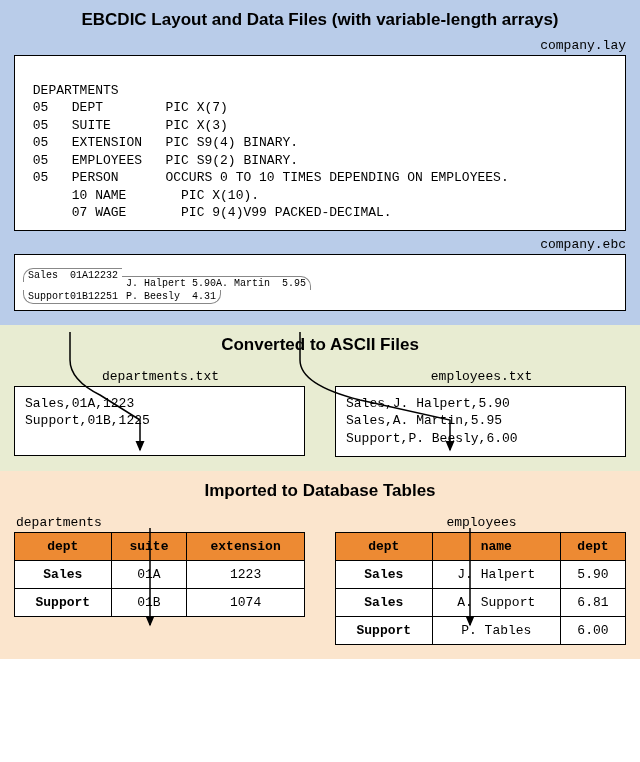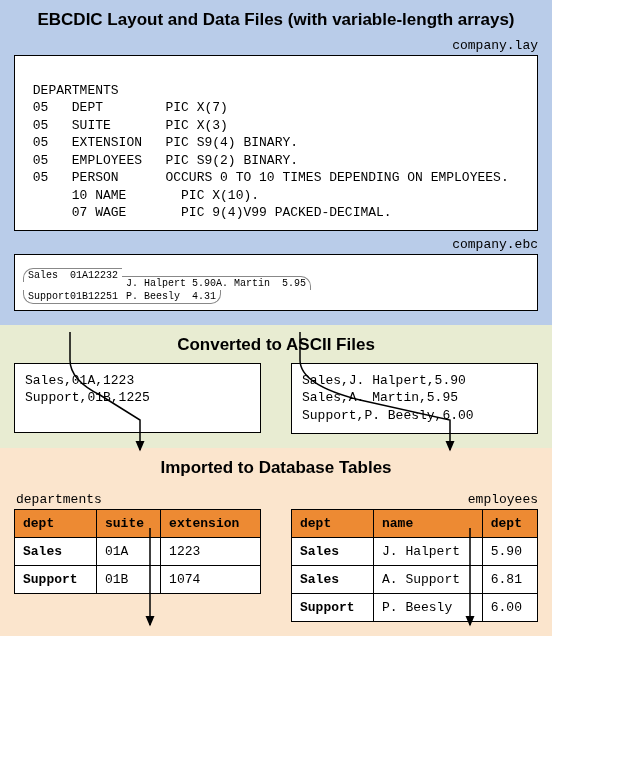--- a/index.html
+++ b/index.html
@@ -73,39 +73,39 @@
   table.db {
     border-collapse: collapse;
     width: 100%;
     font-family: "Courier New", monospace;
     font-size: 13px;
     background:#fff;
   }
   table.db th, table.db td {
     border: 1.5px solid #000;
     padding: 6px 8px;
-    text-align: left;
+    text-align: center;
   }
   table.db th {
     background: #ed8a33;
     font-weight: bold;
   }
   table.db td.first { font-weight: bold; }
 
   
   svg.arrows {
     position: absolute;
     top: 0; left: 0;
     pointer-events: none;
   }
 </style>
 </head>
 <body>
 
-<div style="position:relative; width:552px;">
+<div style="position:relative; width:640px;">
 
   <div class="section sec-blue">
     <h2>EBCDIC Layout and Data Files (with variable-length arrays)</h2>
 
     <div class="filename">company.lay</div>
     <div class="filebox">
  DEPARTMENTS
  05   DEPT        PIC X(7)
  05   SUITE       PIC X(3)
  05   EXTENSION   PIC S9(4) BINARY.
@@ -125,24 +125,26 @@
         <span class="pill-left bot">Support01B12251</span>
         <span class="pill-right bot">P. Beesly  4.31</span>
       </div>
     </div>
   </div>
 
   <div class="section sec-green">
     <h2>Converted to ASCII Files</h2>
     <div class="row2">
       <div class="col">
+        <div class="filename">departments.txt</div>
         <div class="filebox" style="min-height:70px">Sales,01A,1223
 Support,01B,1225</div>
       </div>
       <div class="col">
+        <div class="filename">employees.txt</div>
         <div class="filebox" style="min-height:70px">Sales,J. Halpert,5.90
 Sales,A. Martin,5.95
 Support,P. Beesly,6.00</div>
       </div>
     </div>
   </div>
 
   <div class="section sec-orange">
     <h2>Imported to Database Tables</h2>
     <div class="row2">
@@ -162,41 +164,41 @@
           </tr>
           <tr>
             <td class="first">Support</td>
             <td>01B</td>
             <td>1074</td>
           </tr>
         </tbody>
           </table>
       </div>
       <div class="col">
-        <div class="filename" style="text-align:right">employees</div>
+        <div class="filename" style="text-align:center">employees</div>
         <table class="db">
           <tbody>
               <tr>
             <th>dept</th>
             <th>name</th>
             <th>dept</th>
           </tr>
           <tr>
             <td class="first">Sales</td>
             <td>J. Halpert</td>
             <td>5.90</td>
           </tr>
           <tr>
             <td class="first">Sales</td>
             <td>A. Support</td>
             <td>6.81</td>
           </tr>
           <tr>
             <td class="first">Support</td>
-            <td>P. Beesly</td>
+            <td>P. Tables</td>
             <td>6.00</td>
           </tr>
         </tbody>
           </table>
       </div>
     </div>
   </div>
 
   <svg class="arrows" width="640" height="762">
     <defs>

